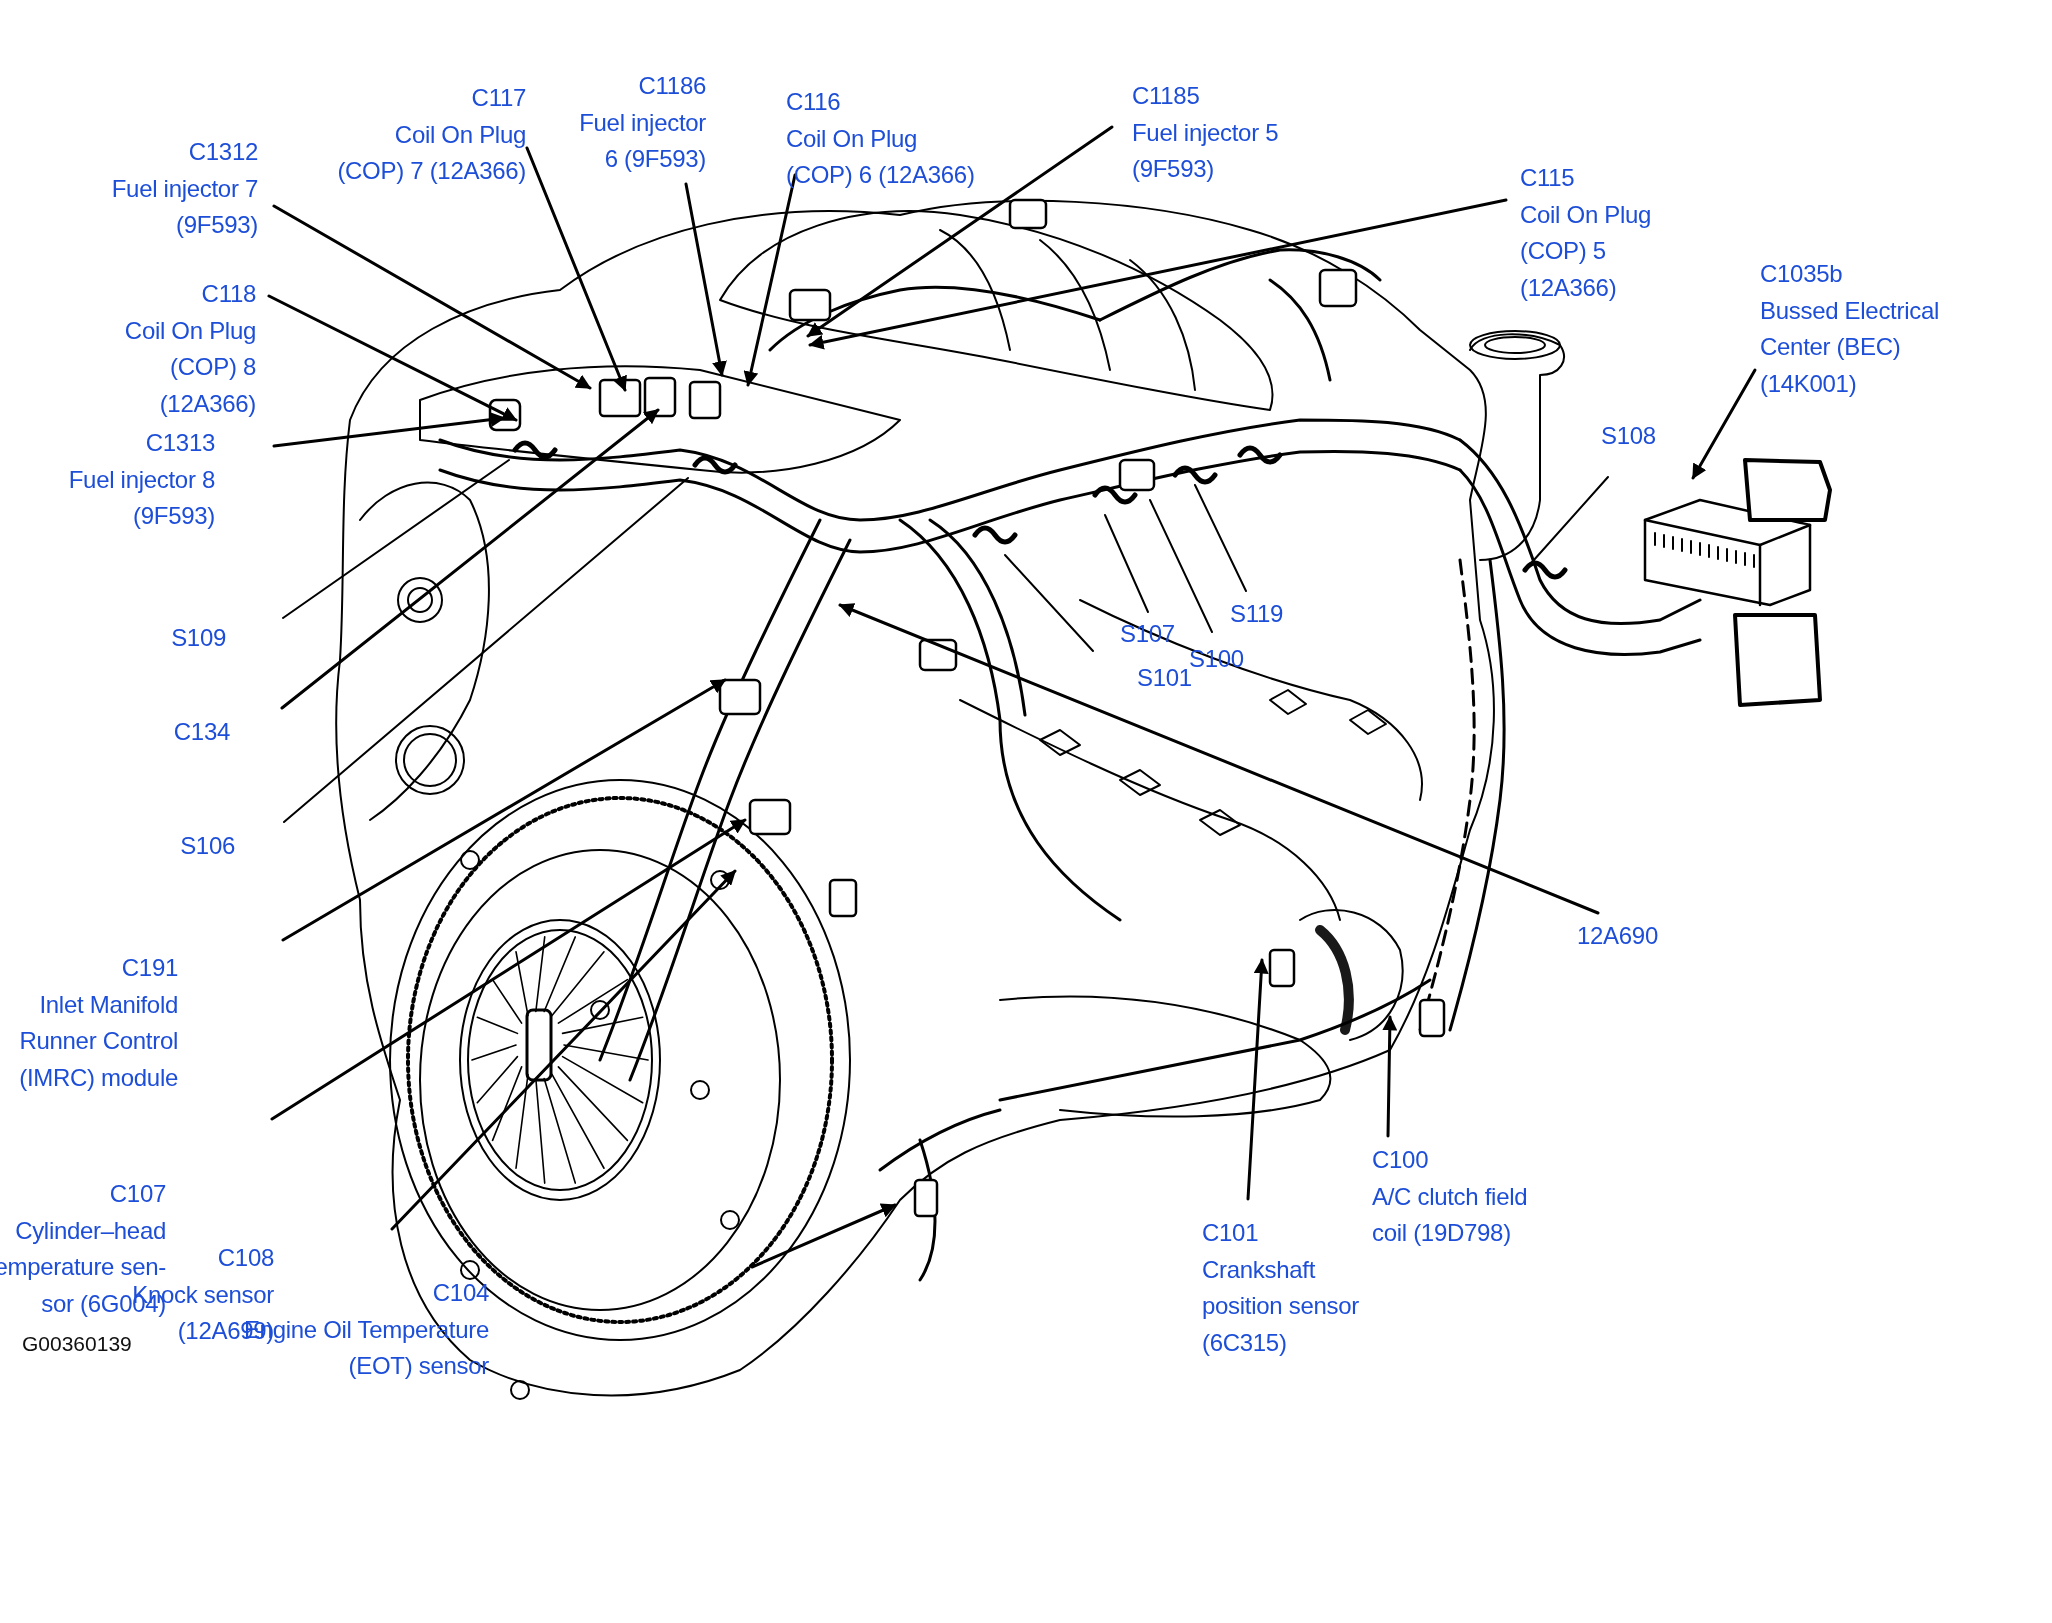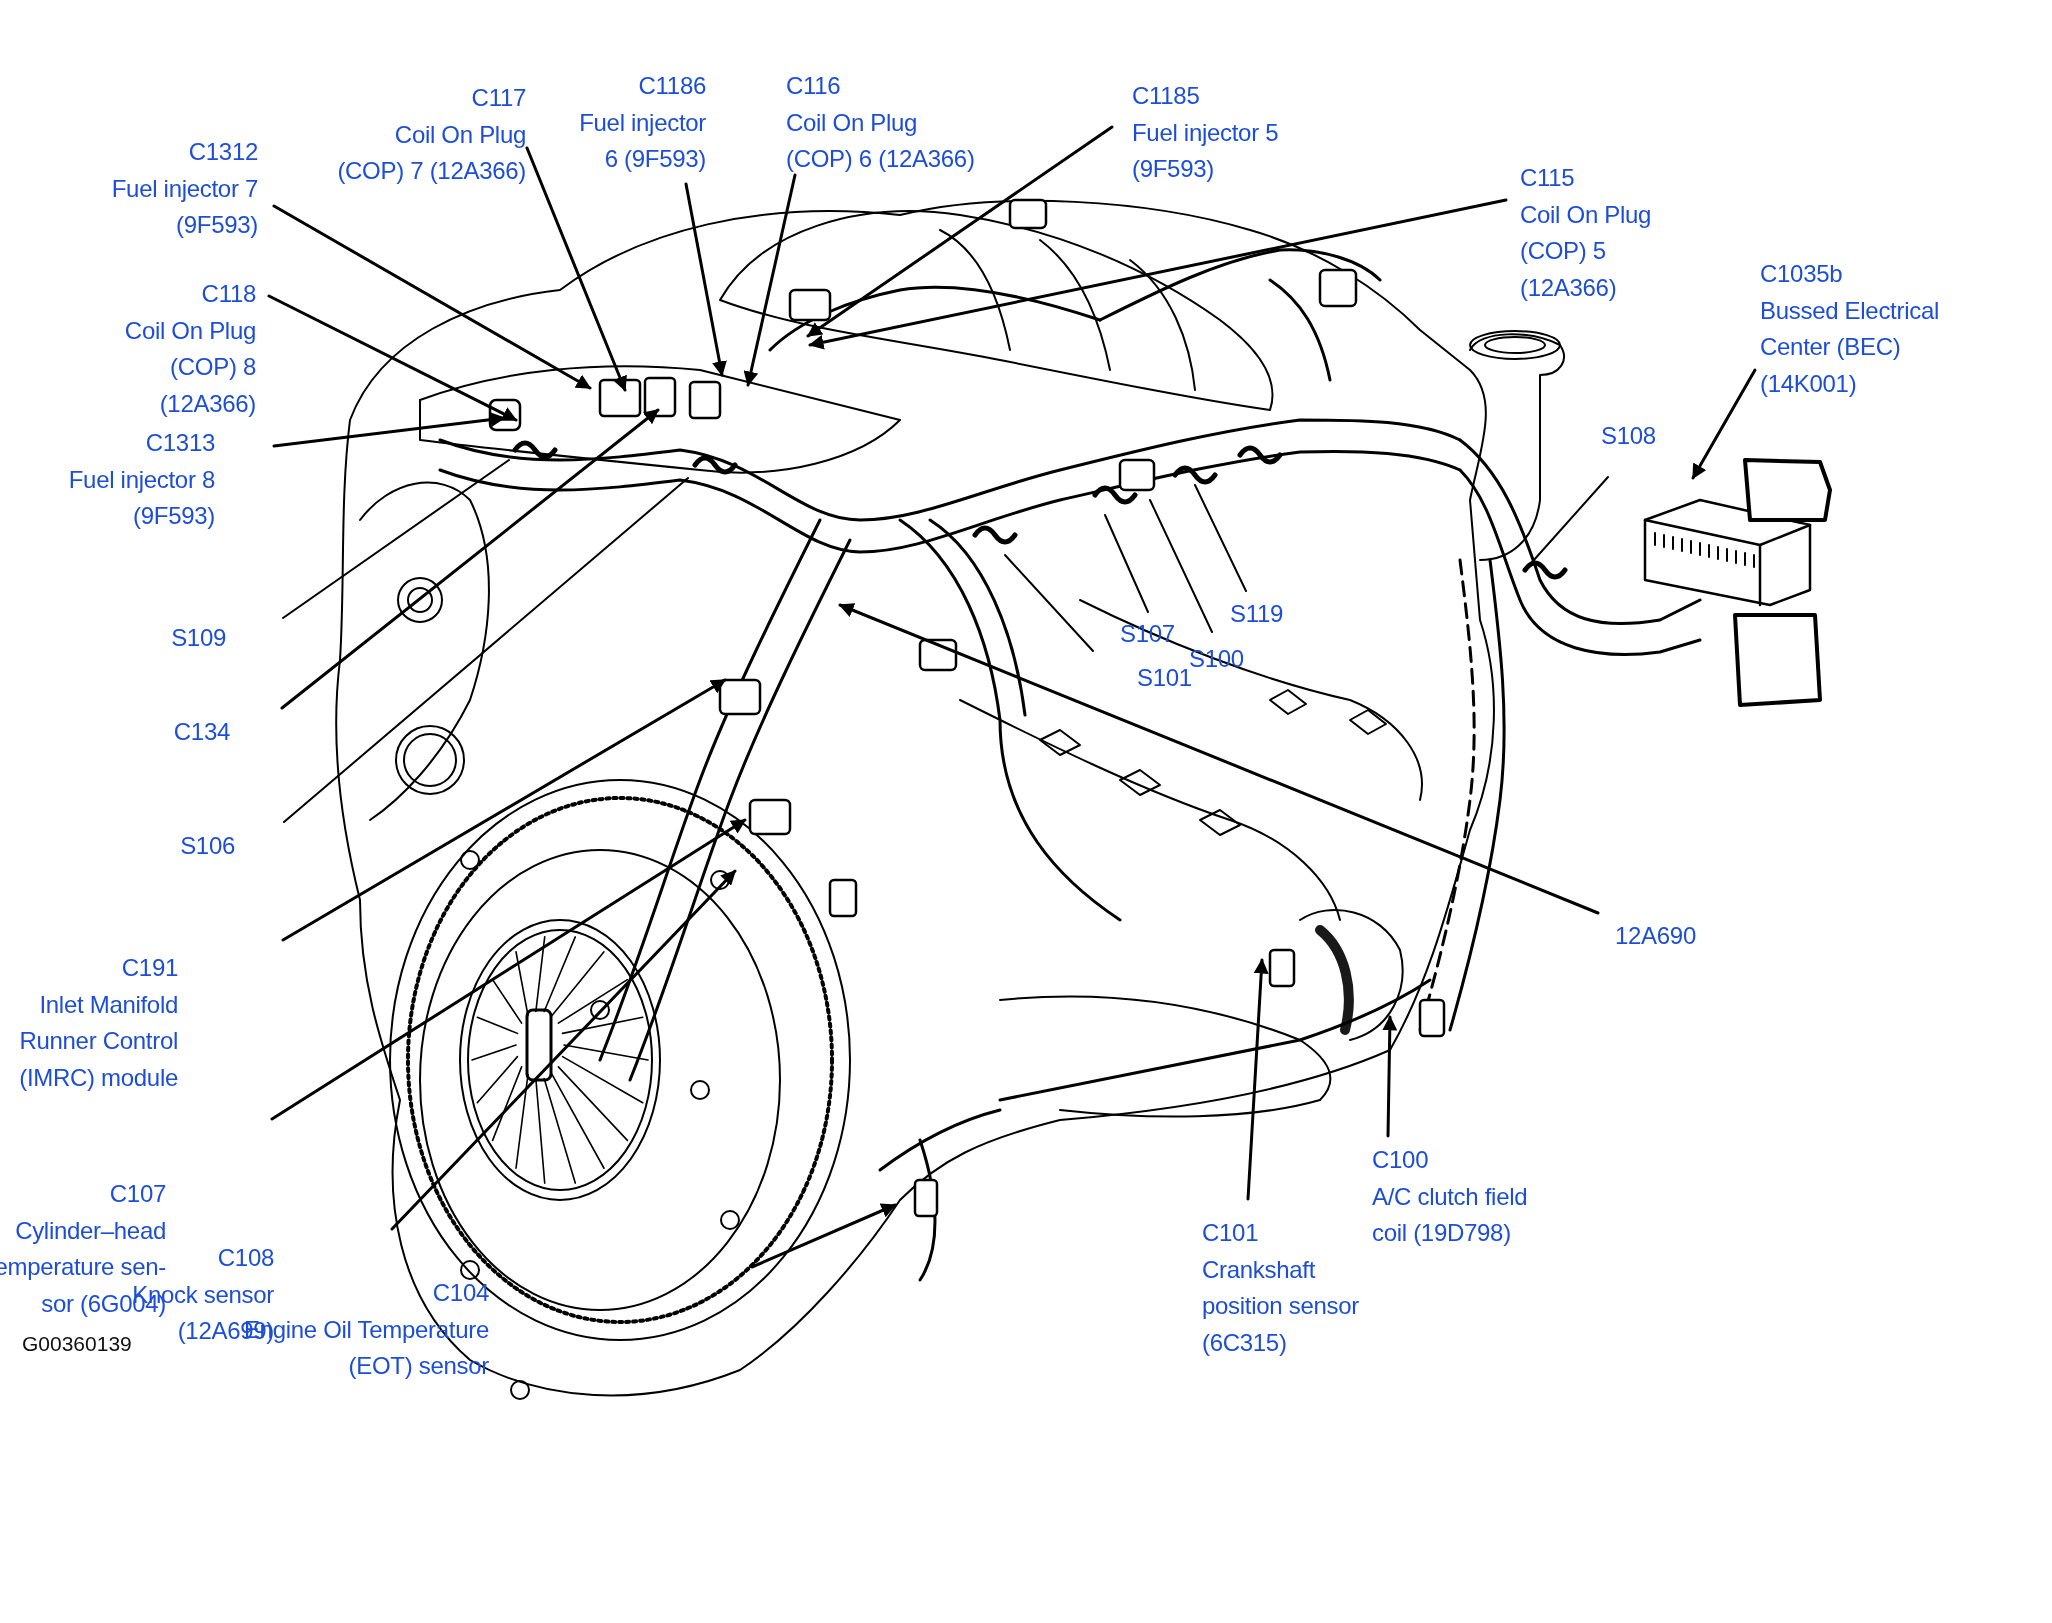--- a/index.html
+++ b/index.html
@@ -192,21 +192,21 @@
 <div class="lbl r" style="right:1526px; top:80px;">
   <span>C117</span>
   <span>Coil On Plug</span>
   <span>(COP) 7 (12A366)</span>
 </div>
 <div class="lbl r" style="right:1346px; top:68px;">
   <span>C1186</span>
   <span>Fuel injector</span>
   <span>6 (9F593)</span>
 </div>
-<div class="lbl l" style="left:786px; top:68px;">
+<div class="lbl l" style="left:786px; top:84px;">
   <span>C116</span>
   <span>Coil On Plug</span>
   <span>(COP) 6 (12A366)</span>
 </div>
 <div class="lbl l" style="left:1132px; top:78px;">
   <span>C1185</span>
   <span>Fuel injector 5</span>
   <span>(9F593)</span>
 </div>
 <div class="lbl r" style="right:1794px; top:134px;">
@@ -254,21 +254,21 @@
 </div>
 <div class="lbl l" style="left:1137px; top:660px;">
   <span>S101</span>
 </div>
 <div class="lbl r" style="right:1822px; top:714px;">
   <span>C134</span>
 </div>
 <div class="lbl r" style="right:1817px; top:828px;margin-left:10px;">
   <span>S106</span>
 </div>
-<div class="lbl l" style="left:1615px; top:918px;">
+<div class="lbl l" style="left:1577px; top:918px;">
   <span>12A690</span>
 </div>
 <div class="lbl r" style="right:1874px; top:950px;">
   <span>C191</span>
   <span>Inlet Manifold</span>
   <span>Runner Control</span>
   <span>(IMRC) module</span>
 </div>
 <div class="lbl l" style="left:1354px; top:1142px;margin-left:18px;">
   <span>C100</span>

